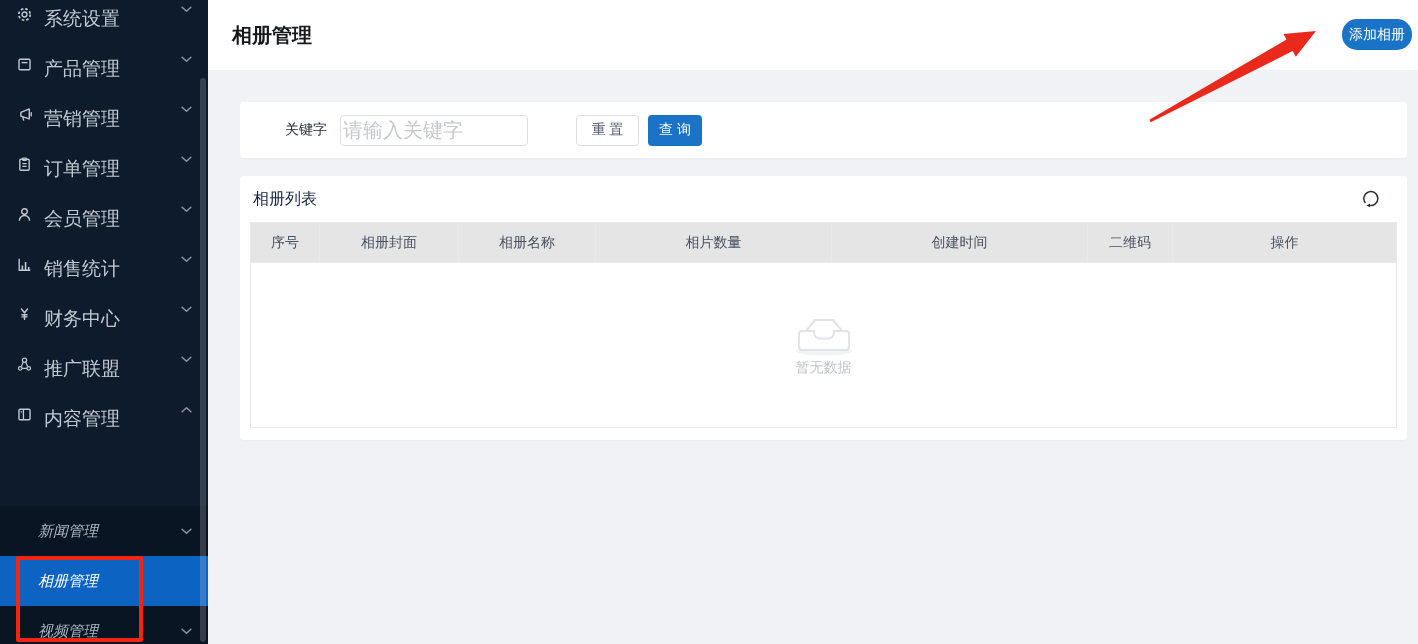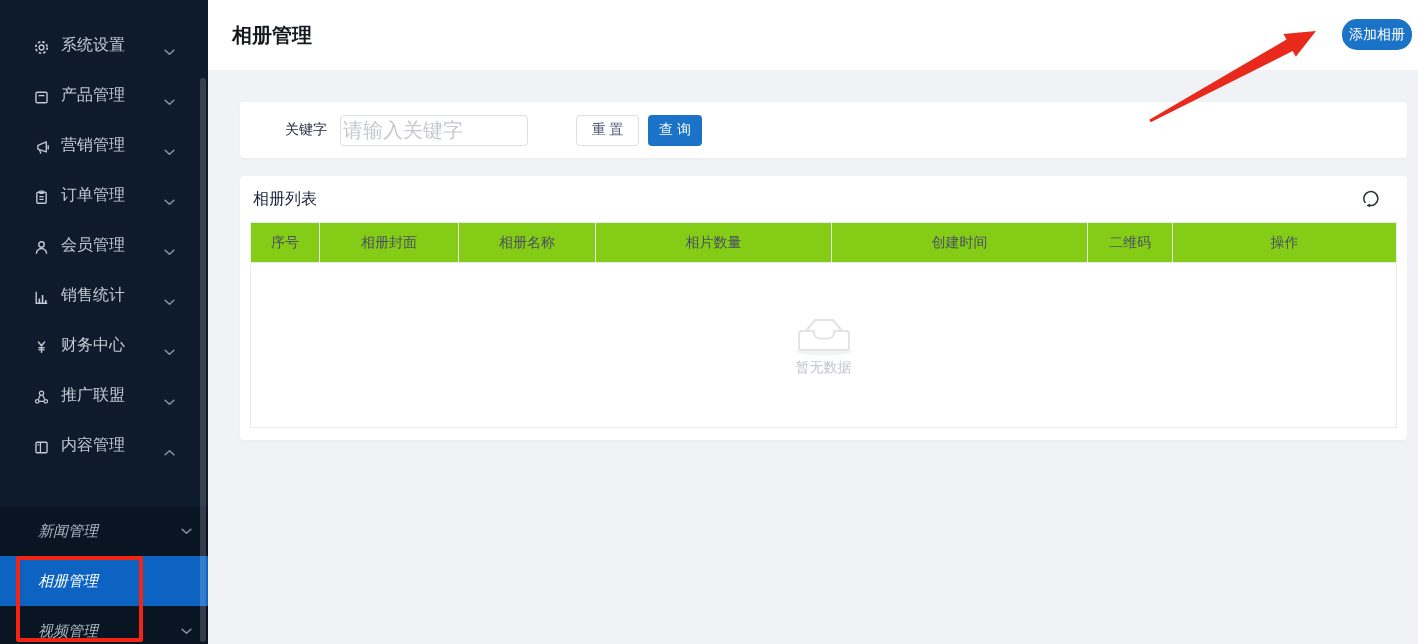--- a/index.html
+++ b/index.html
@@ -3,22 +3,22 @@
 <meta charset="utf-8">
 <style>
   html,body{margin:0;padding:0;}
   body{width:1418px;height:644px;overflow:hidden;position:relative;
        font-family:"Liberation Sans","DejaVu Sans",sans-serif;background:#f0f2f5;}
   #app{position:absolute;inset:0;width:1418px;height:644px;}
 
   
   .sidebar{position:absolute;left:0;top:0;width:208px;height:644px;background:#0d1b2c;z-index:5;}
   .menu{position:absolute;top:6px;left:0;right:0;}
-  .menu-item{height:50px;display:flex;align-items:flex-end;padding:0 33px;color:#c2c9d2;
-             font-size:16px;cursor:pointer;box-sizing:border-box;}
+  .menu-item{height:50px;display:flex;align-items:flex-start;padding:0 16px;color:#c2c9d2;
+             font-size:19px;cursor:pointer;box-sizing:border-box;}
   .menu-item .icon{width:17px;height:17px;margin-right:11px;color:#c2c9d2;flex:0 0 auto;}
   .menu-item .label{flex:1 1 auto;}
   .chevron{width:11px;height:7px;color:#8b95a1;flex:0 0 auto;}
   .chevron path{fill:none;stroke:currentColor;stroke-width:1.4;stroke-linecap:round;stroke-linejoin:round;}
   .menu-item.expanded .chevron{transform:rotate(180deg);}
   .submenu{position:absolute;top:506px;left:0;right:0;bottom:0;background:#0a1523;overflow:hidden;}
   .submenu-item{height:50px;display:flex;align-items:center;padding:0 16px 0 38px;font-size:15px;
                 color:#aeb7c2;cursor:pointer;box-sizing:border-box;font-style:italic;}
   .submenu-item .label{flex:1 1 auto;}
   .submenu-item.selected{background:#0d63c1;color:#ffffff;}
@@ -46,21 +46,21 @@
              font-family:Liberation Serif, serif;}
   .btn-search{margin-left:9px;width:54px;height:31px;background:#1a73c6;border:none;border-radius:4px;
               font-size:14px;color:#fff;cursor:pointer;
               font-family:"Liberation Sans","DejaVu Sans",sans-serif;}
 
   .table-card{left:32px;top:176px;width:1167px;height:264px;}
   .table-title{position:absolute;left:13px;top:13px;font-size:16px;color:#17233d;}
   .refresh-btn{position:absolute;right:27px;top:14px;width:18px;height:18px;cursor:pointer;}
   .table-wrap{position:absolute;left:10px;right:10px;top:46px;bottom:12px;border:1px solid #e8eaec;
               display:flex;flex-direction:column;box-sizing:border-box;}
-  .thead-row{display:flex;height:39px;background:#84cc16;border-bottom:1px solid #e8eaec;flex:0 0 auto;}
+  .thead-row{display:flex;height:39px;background:#e5e5e5;border-bottom:1px solid #e8eaec;flex:0 0 auto;}
   .th{display:flex;align-items:center;justify-content:center;font-size:14px;color:#495060;
       border-right:1px solid #e8eaec;box-sizing:border-box;}
   .th:last-child{border-right:none;}
   .tbody{flex:1 1 auto;display:flex;align-items:center;justify-content:center;background:#fff;}
   .empty{display:flex;flex-direction:column;align-items:center;}
   .empty-text{margin-top:3px;font-size:14px;color:#c0c4cc;}
 
   
   .red-box{position:absolute;left:16px;top:556px;width:119px;height:78px;border:4px solid #f32413;
            z-index:40;border-radius:2px;pointer-events:none;}

